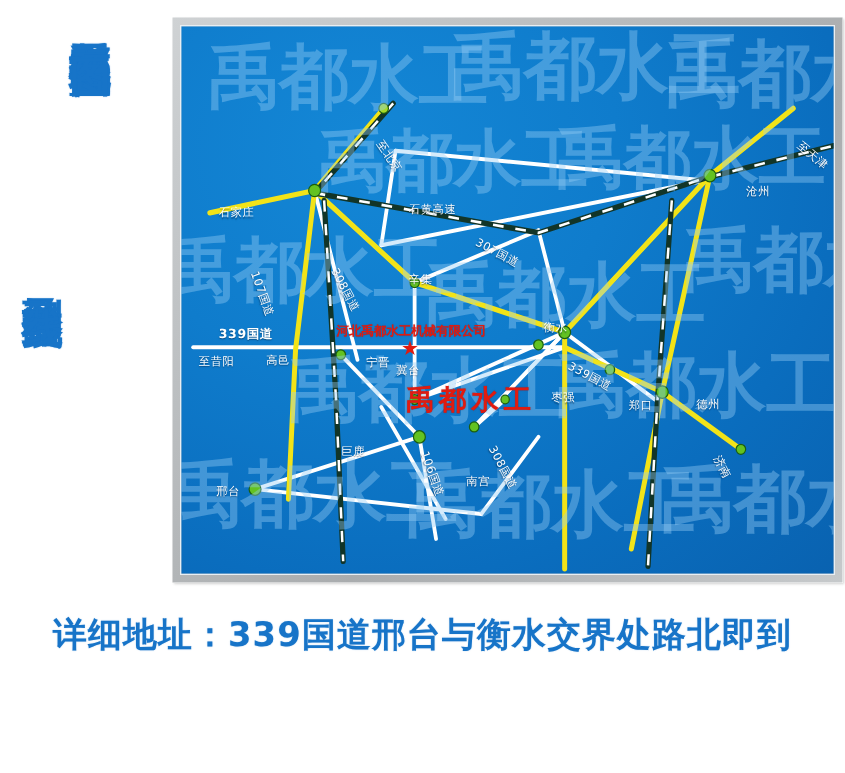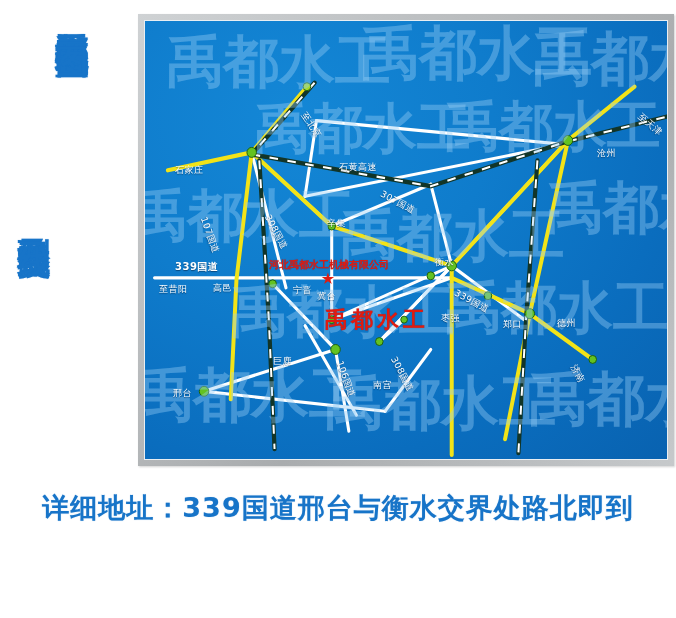--- a/index.html
+++ b/index.html
@@ -196,21 +196,21 @@
         <div class="mlabel" style="left: 358px; top: 297px;">郑口</div>
         <div class="mlabel" style="left: 412px; top: 296px;">德州</div>
         <div class="mlabel" style="left: 128px; top: 334px;">巨鹿</div>
         <div class="mlabel" style="left: 228px; top: 358px; text-align: center;">南宫</div>
         <div class="mlabel" style="left: 28px; top: 366px;">邢台</div>
       </div>
 
     <div id="road-labels">
         <div class="mlabel rot-p55" style="left: 158px; top: 86px;">至北京</div>
         <div class="mlabel rot-p40" style="left: 494px; top: 88px;">至天津</div>
-        <div class="mlabel" style="left: 194px; top: 140px; text-align: center;">石黄高速</div>
+        <div class="mlabel" style="left: 182px; top: 140px; text-align: center;">石黄高速</div>
         <div class="mlabel rot-p28" style="left: 236px; top: 166px;">307国道</div>
         <div class="mlabel rot-p70" style="left: 58px; top: 190px;">107国道</div>
         <div class="mlabel rot-p62" style="left: 122px; top: 188px;">308国道</div>
         <div class="mlabel bold" style="left: 30px; top: 239px;">339国道</div>
         <div class="mlabel" style="left: 14px; top: 262px;">至昔阳</div>
         <div class="mlabel rot-p28" style="left: 310px; top: 265px;">339国道</div>
         <div class="mlabel rot-p62" style="left: 428px; top: 338px;">济南</div>
         <div class="mlabel rot-p70" style="left: 194px; top: 334px;">106国道</div>
         <div class="mlabel rot-p62" style="left: 248px; top: 330px;">308国道</div>
       </div>

